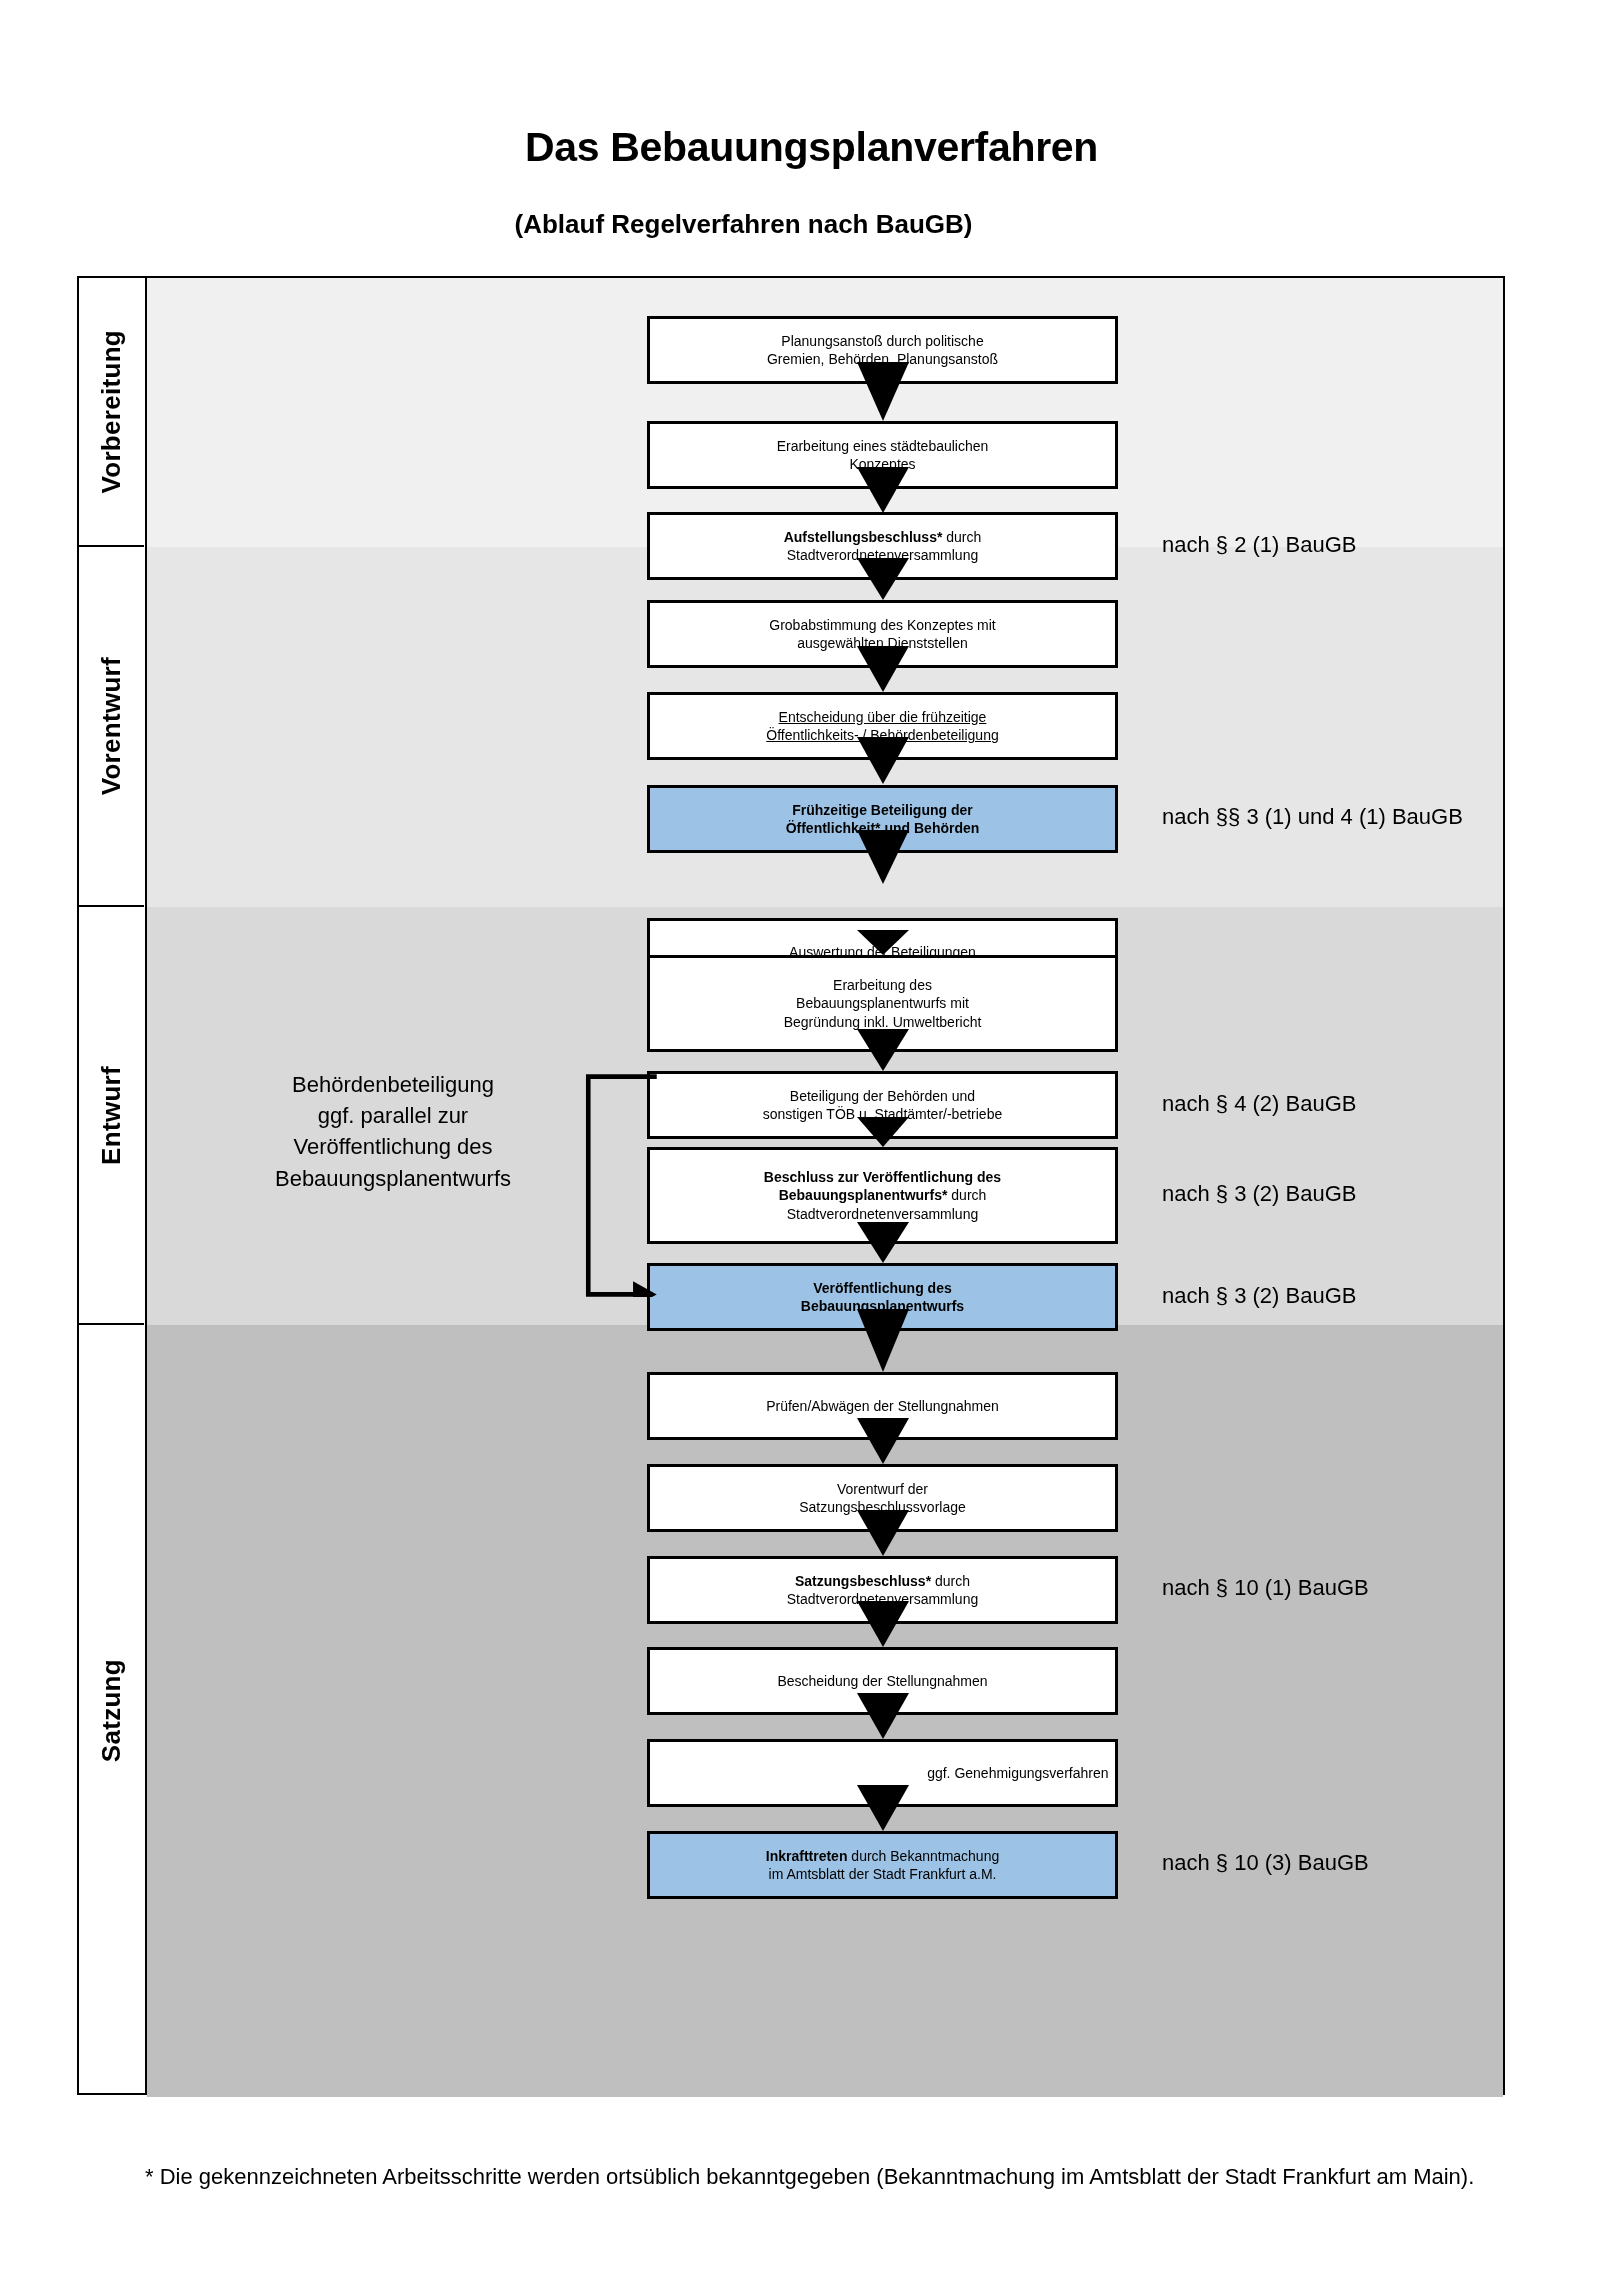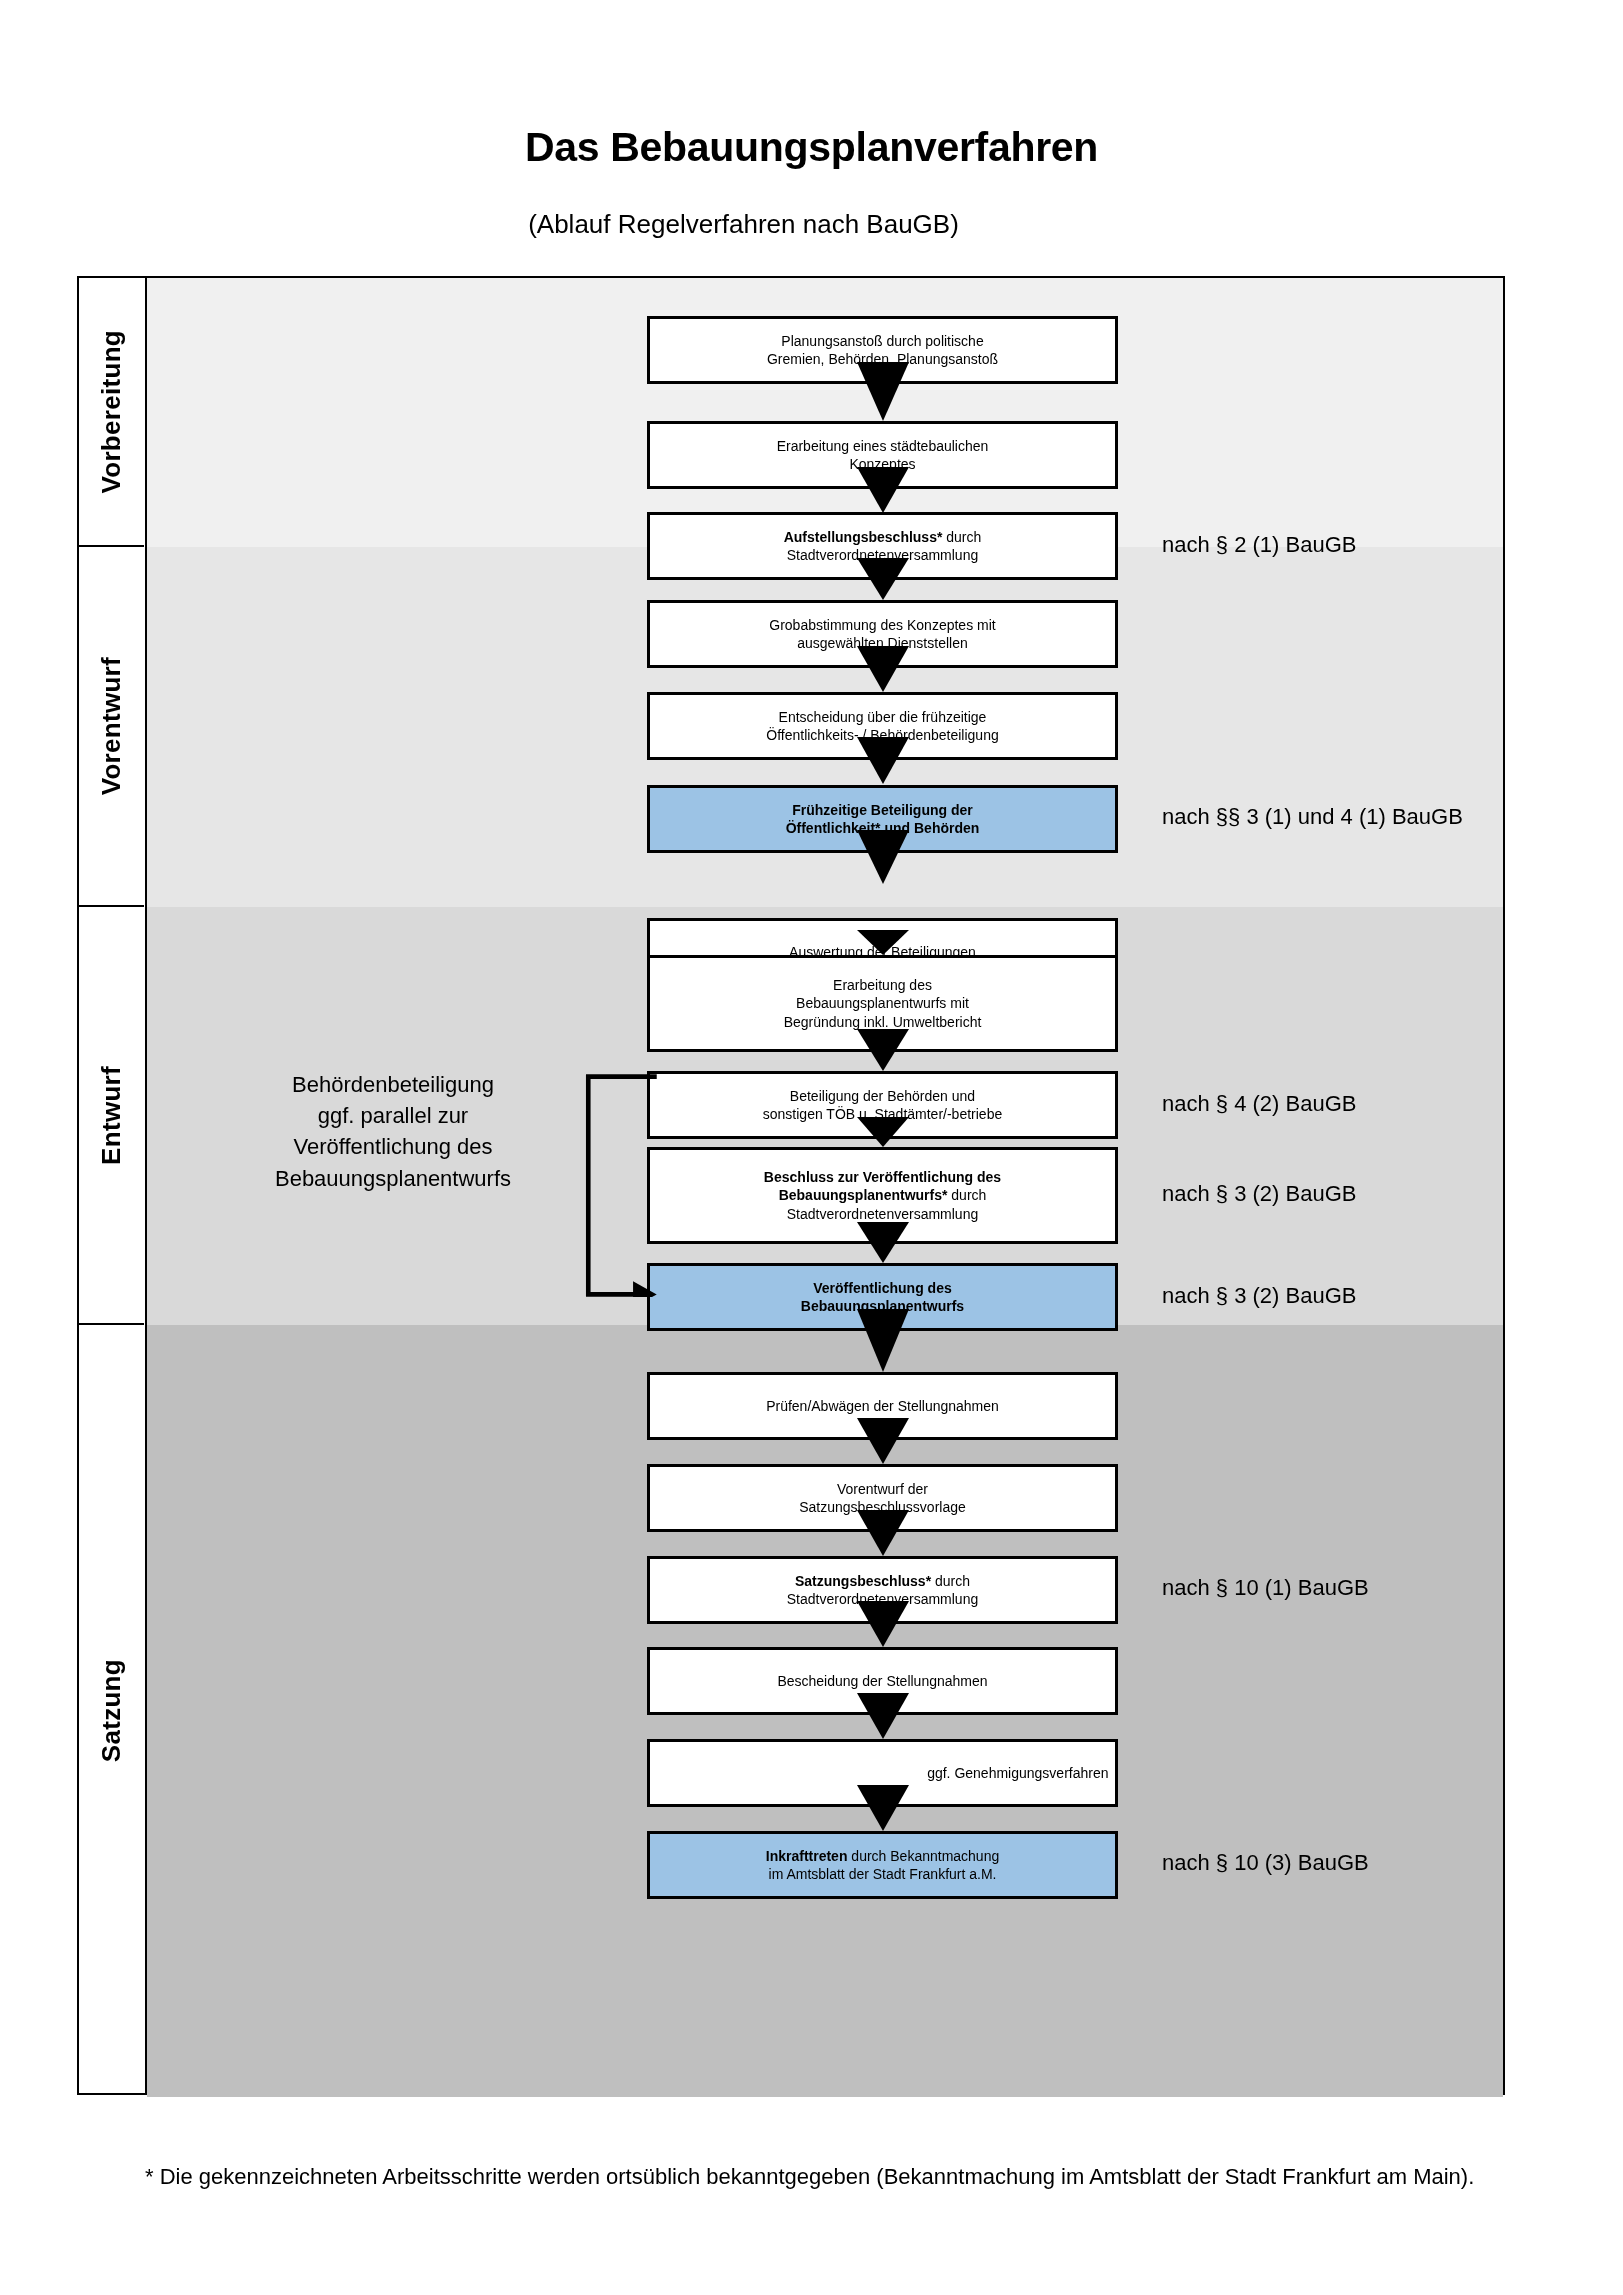--- a/index.html
+++ b/index.html
@@ -23,21 +23,21 @@
     text-align: center;
     font-size: 41px;
     font-weight: bold;
     letter-spacing: -0.3px;
   }
   #subtitle {
     position: absolute;
     left: 0; top: 209px; width: 1487px;
     text-align: center;
     font-size: 26px;
-    font-weight: normal;
+    font-weight: bold;
   }
 
   
   #frame {
     position: absolute;
     left: 77px;
     top: 276px;
     width: 1428px;   
     height: 1819px;  
     border: 2.6px solid #000;
@@ -203,21 +203,21 @@
           <span class="t">Stadtverordnetenversammlung</span>
         </div>
       </div>
       <div class="node" style="top: 322px; height: 68px; left: 568px; width: 471px;">
         <div style="width: 100%;">
           <span class="t">Grobabstimmung des Konzeptes mit</span>
           <span class="t">ausgewählten Dienststellen</span>
         </div>
       </div>
       <div class="node" style="top: 414px; height: 68px; left: 568px; width: 471px;">
-        <div style="width: 100%;">
+        <div style="width: 100%; text-decoration: underline;">
           <span class="t">Entscheidung über die frühzeitige</span>
           <span class="t">Öffentlichkeits- / Behördenbeteiligung</span>
         </div>
       </div>
       <div class="node blue" style="top: 507px; height: 68px; left: 568px; width: 471px;">
         <div style="width: 100%;">
           <span class="t"><b>Frühzeitige Beteiligung der</b></span>
           <span class="t"><b>Öffentlichkeit* und Behörden</b></span>
         </div>
       </div>

